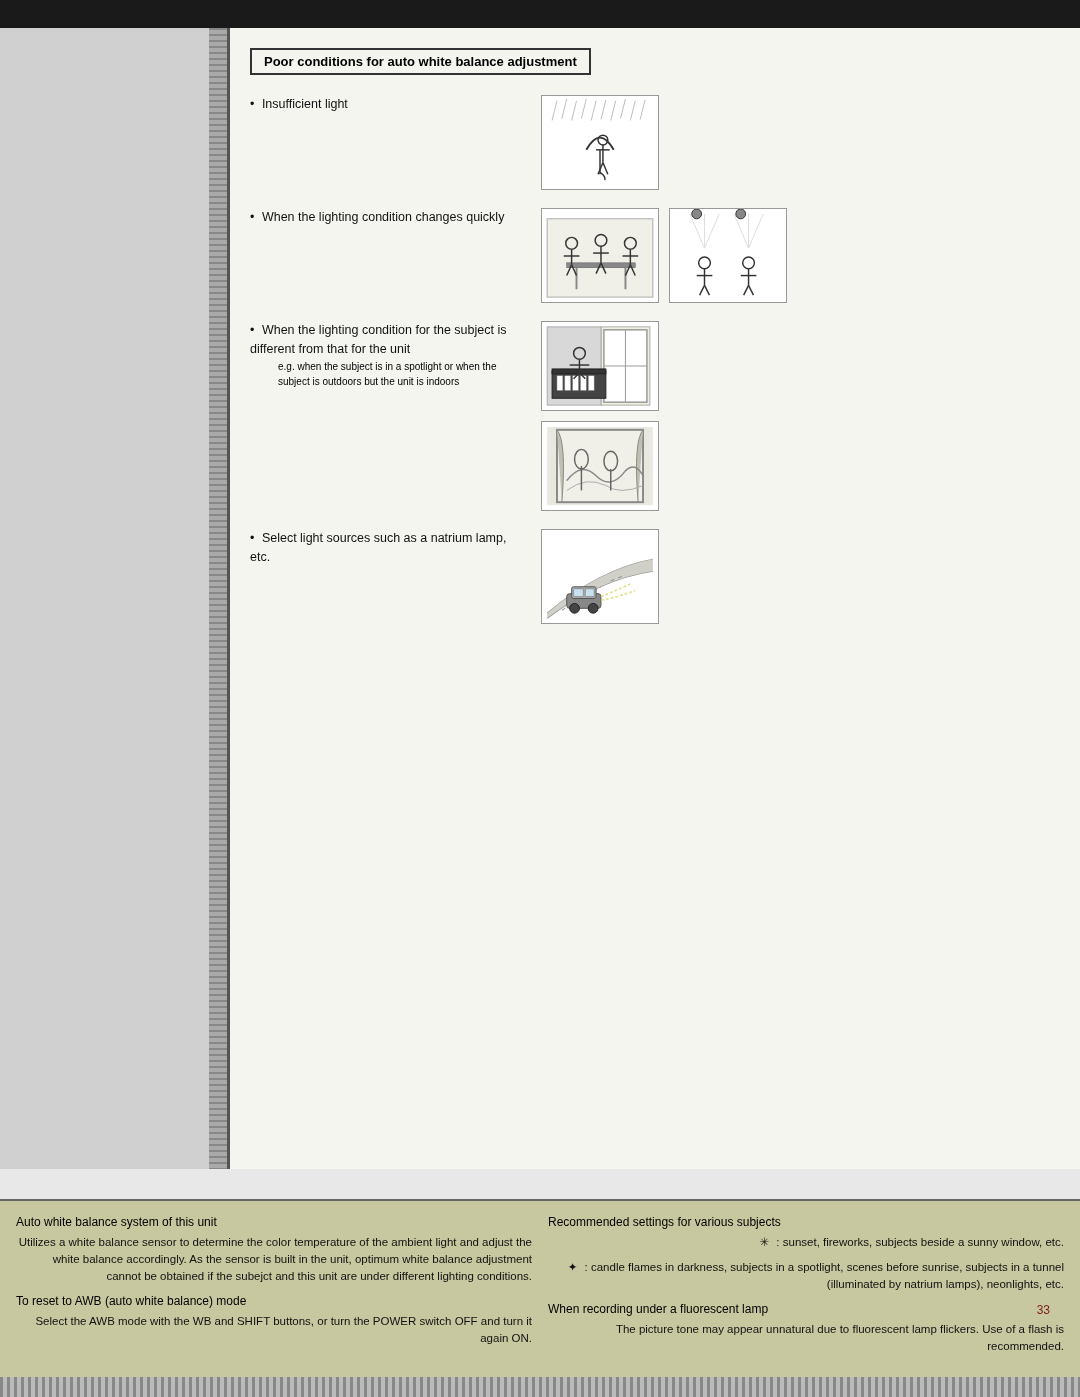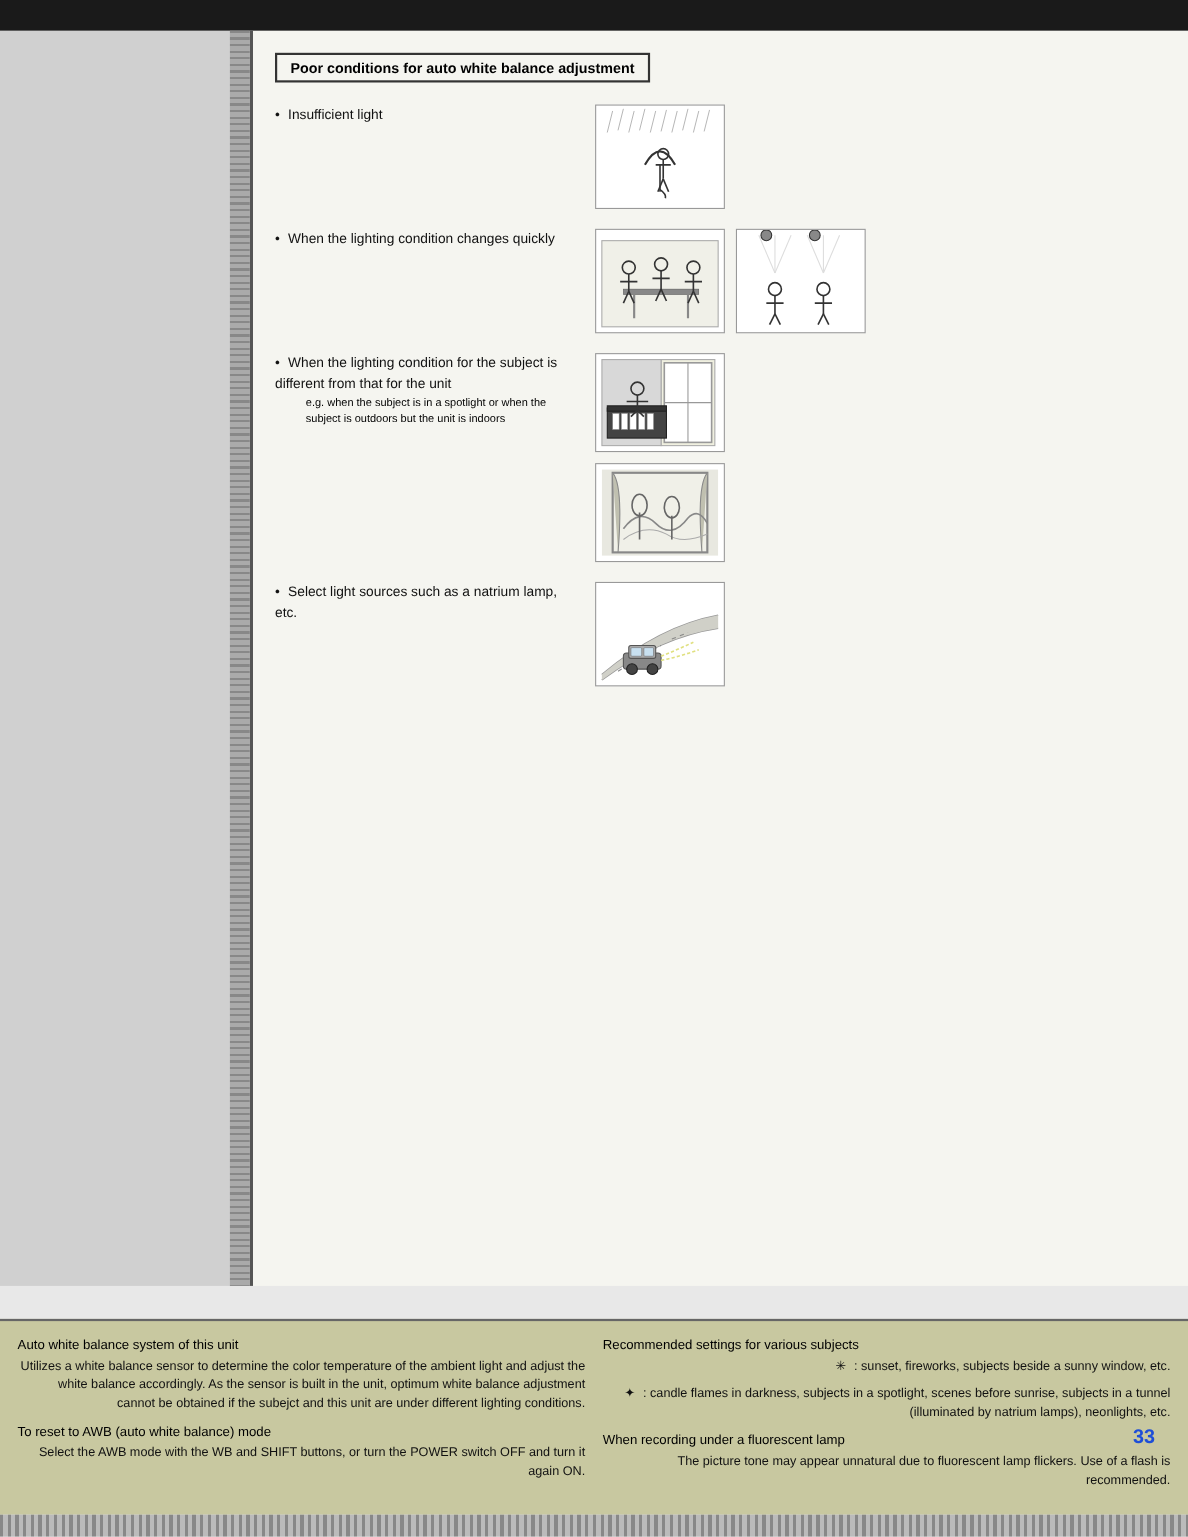--- a/index.html
+++ b/index.html
@@ -149,23 +149,23 @@
       line-height: 1.5;
       color: #111;
       margin-bottom: 8px;
       text-align: right;
     }
 
     .page-number {
       position: absolute;
       bottom: 80px;
       right: 30px;
-      font-size: 18px;
-      font-weight: bold;
-      color: #1d4ed8;
+      font-size: 12px;
+      font-weight: normal;
+      color: #7f1d1d;
     }
 
     .bottom-full-bar {
       width: 100%;
       height: 20px;
       background: repeating-linear-gradient(
         90deg,
         #888 0px, #888 3px,
         #bbb 3px, #bbb 7px
       );

